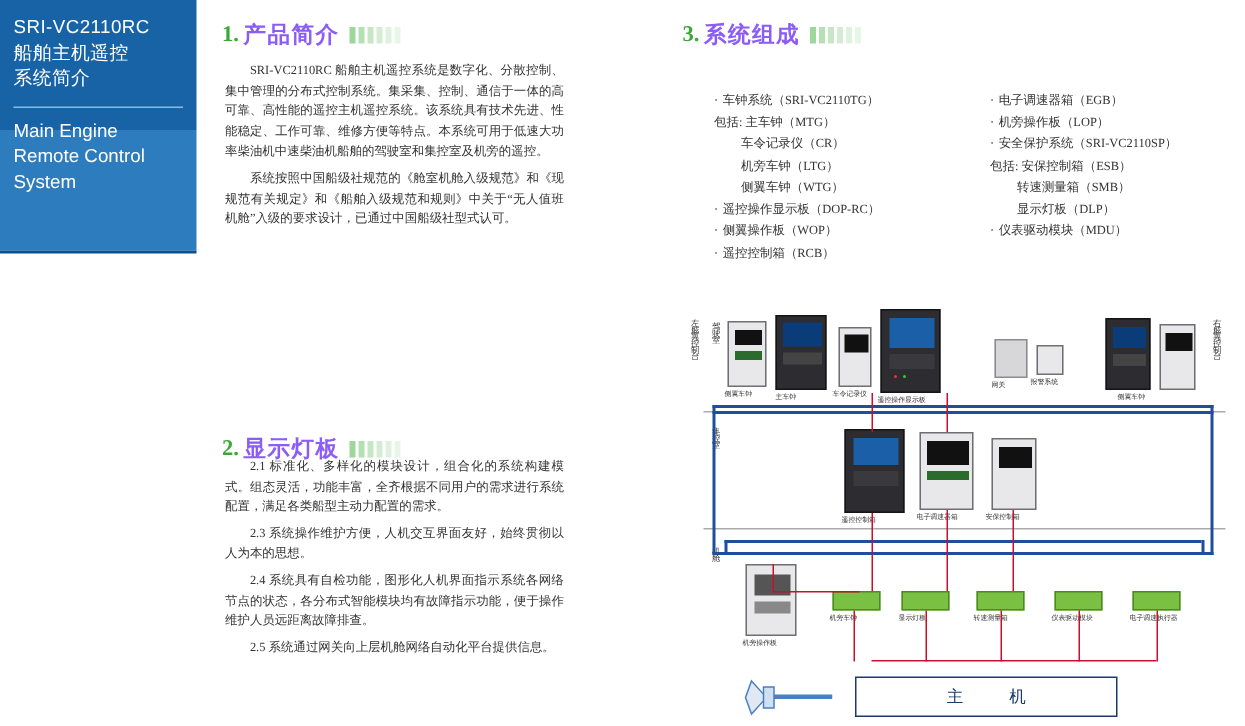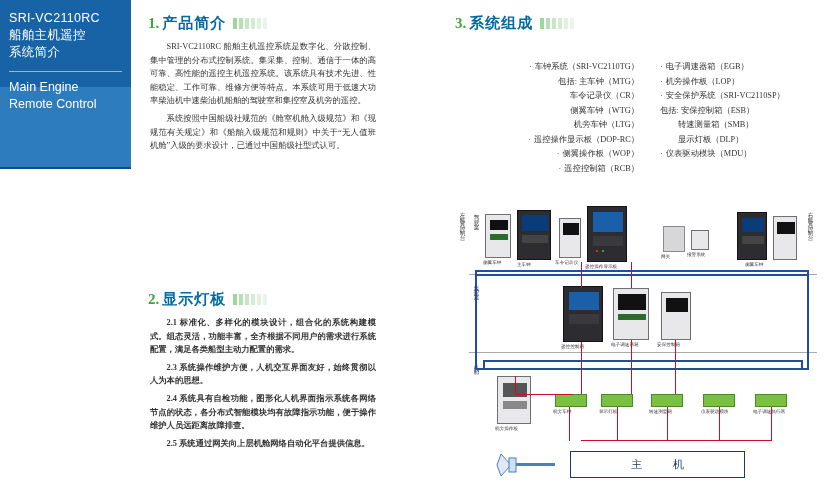--- a/index.html
+++ b/index.html
@@ -34,21 +34,21 @@
     position:absolute; left:0; top:167px; width:131px; height:2px; background:#0d4f8b;
   }
 
   
   .sec-head { position:absolute; display:flex; align-items:center; }
   .sec-head .num {
     color:#3aa935; font-size:15px; font-weight:bold; margin-right:3px;
     font-family:"Liberation Serif", serif;
   }
   .sec-head .txt {
-    color:#0369a1; font-size:15px; font-weight:bold; letter-spacing:1px;
+    color:#8b5cf6; font-size:15px; font-weight:bold; letter-spacing:1px;
   }
   .sec-head .bars { display:flex; margin-left:7px; align-items:center; }
   .sec-head .bars i {
     display:block; width:4px; height:11px; background:#8dd08a; margin-right:2px;
     opacity:.85;
   }
   .sec-head .bars i:nth-child(2){opacity:.65;}
   .sec-head .bars i:nth-child(3){opacity:.5;}
   .sec-head .bars i:nth-child(4){opacity:.38;}
   .sec-head .bars i:nth-child(5){opacity:.28;}
@@ -104,20 +104,21 @@
   <div class="left-panel" data-interactable="false">
     <div class="cn" data-interactable="false">
       <div data-interactable="false">SRI-VC2110RC</div>
       <div data-interactable="false">船舶主机遥控</div>
       <div data-interactable="false">系统简介</div>
     </div>
     <div class="divider" data-interactable="false"></div>
     <div class="en" data-interactable="false">
       <div data-interactable="false">Main Engine</div>
       <div data-interactable="false">Remote Control</div>
+      <div data-interactable="false">System</div>
     </div>
   </div>
   <div class="left-strip" data-interactable="false"></div>
 
   <div class="sec-head" style="left:148px; top:14px;" data-interactable="false">
     <span class="num" data-interactable="false">1.</span>
     <span class="txt" data-interactable="false">产品简介</span>
     <span class="bars" data-interactable="false">
         <i></i>
         <i></i>
@@ -139,47 +140,47 @@
     <span class="bars" data-interactable="false">
         <i></i>
         <i></i>
         <i></i>
         <i></i>
         <i></i>
         <i></i>
       </span>
   </div>
 
-  <div class="para" style="left:150px; top:316px; width:226px;font-weight:bold;" data-interactable="false">
+  <div class="para" style="left:150px; top:304px; width:226px;" data-interactable="false">
     <p data-interactable="false">2.1 标准化、多样化的模块设计，组合化的系统构建模式。组态灵活，功能丰富，全齐根据不同用户的需求进行系统配置，满足各类船型主动力配置的需求。</p>
     <p data-interactable="false">2.3 系统操作维护方便，人机交互界面友好，始终贯彻以人为本的思想。</p>
     <p data-interactable="false">2.4 系统具有自检功能，图形化人机界面指示系统各网络节点的状态，各分布式智能模块均有故障指示功能，便于操作维护人员远距离故障排查。</p>
     <p data-interactable="false">2.5 系统通过网关向上层机舱网络自动化平台提供信息。</p>
   </div>
 
   <div class="sec-head" style="left:455px; top:14px;" data-interactable="false">
     <span class="num" data-interactable="false">3.</span>
     <span class="txt" data-interactable="false">系统组成</span>
     <span class="bars" data-interactable="false">
         <i></i>
         <i></i>
         <i></i>
         <i></i>
         <i></i>
         <i></i>
       </span>
   </div>
 
 
-  <div class="bullets" style="left:464px; top:60px; width:175px;text-align:right;" data-interactable="false">
+  <div class="bullets" style="left:476px; top:60px; width:175px;" data-interactable="false">
     <div class="li" data-interactable="false"><span class="dot" data-interactable="false">·</span><span data-interactable="false">车钟系统（SRI-VC2110TG）</span></div>
     <div class="sub" data-interactable="false"><span data-interactable="false">包括: 主车钟（MTG）</span></div>
     <div class="sub" data-interactable="false"><span style="padding-left:18px;" data-interactable="false">车令记录仪（CR）</span></div>
+    <div class="sub" data-interactable="false"><span style="padding-left:18px;" data-interactable="false">机旁车钟（LTG）</span></div>
     <div class="sub" data-interactable="false"><span style="padding-left:18px;" data-interactable="false">侧翼车钟（WTG）</span></div>
-    <div class="sub" data-interactable="false"><span style="padding-left:18px;" data-interactable="false">机旁车钟（LTG）</span></div>
     <div class="li" data-interactable="false"><span class="dot" data-interactable="false">·</span><span data-interactable="false">遥控操作显示板（DOP-RC）</span></div>
     <div class="li" data-interactable="false"><span class="dot" data-interactable="false">·</span><span data-interactable="false">侧翼操作板（WOP）</span></div>
     <div class="li" data-interactable="false"><span class="dot" data-interactable="false">·</span><span data-interactable="false">遥控控制箱（RCB）</span></div>
   </div>
 
   <div class="bullets" style="left:660px; top:60px; width:170px;" data-interactable="false">
     <div class="li" data-interactable="false"><span class="dot" data-interactable="false">·</span><span data-interactable="false">电子调速器箱（EGB）</span></div>
     <div class="li" data-interactable="false"><span class="dot" data-interactable="false">·</span><span data-interactable="false">机旁操作板（LOP）</span></div>
     <div class="li" data-interactable="false"><span class="dot" data-interactable="false">·</span><span data-interactable="false">安全保护系统（SRI-VC2110SP）</span></div>
     <div class="sub" data-interactable="false"><span data-interactable="false">包括: 安保控制箱（ESB）</span></div>

